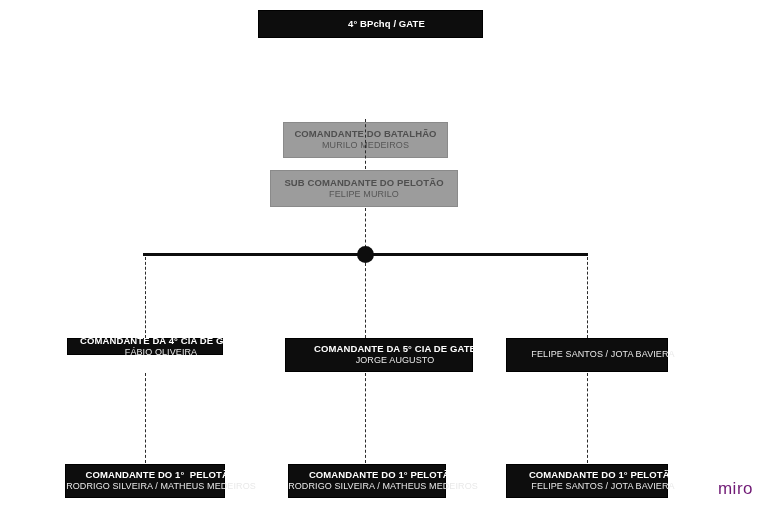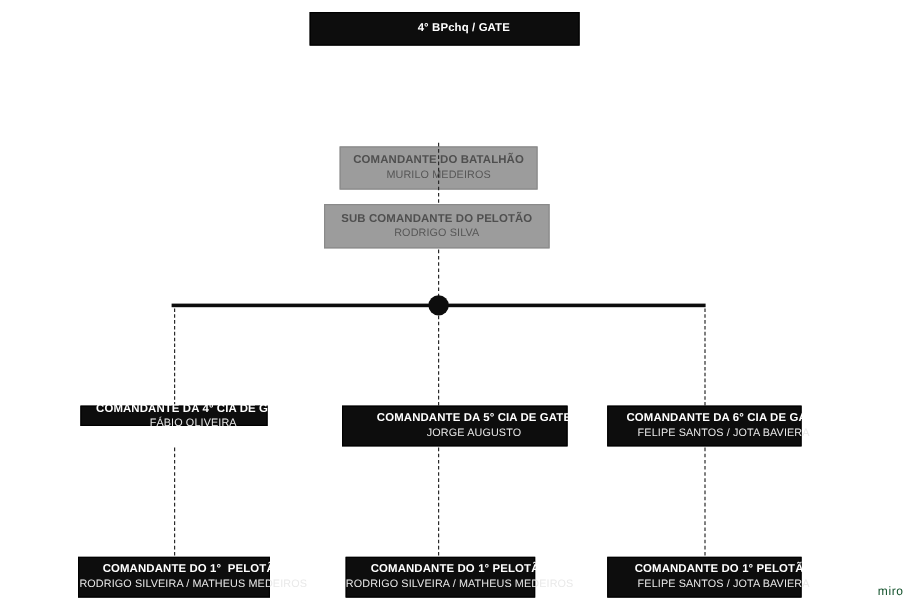--- a/index.html
+++ b/index.html
@@ -65,22 +65,22 @@
   }
   .dot {
     position: absolute;
     background: #0d0d0d;
     border-radius: 50%;
   }
   .watermark {
     position: absolute;
     right: 15px;
     bottom: 12px;
-    font-size: 10px;
-    color: #14532d;
+    font-size: 17px;
+    color: #701a75;
     letter-spacing: 0.5px;
   }
 </style>
 </head>
 <body>
 
 <div class="canvas">
 
   <div class="node black root-style" style="left:258px; top:10px; width:225px; height:28px;">
     <span class="role">4° BPchq / GATE</span>
@@ -88,42 +88,41 @@
 
   <div class="node gray" style="left:283px; top:82px; width:165px; height:36px;margin-top:40px;">
     <span class="role">COMANDANTE DO BATALHÃO</span>
     <span class="name">MURILO MEDEIROS</span>
   </div>
 
   <div class="vconn" style="left:365px; top:119px; height:50px;"></div>
 
   <div class="node gray" style="left:270px; top:170px; width:188px; height:37px;">
     <span class="role">SUB COMANDANTE DO PELOTÃO</span>
-    <span class="name">RODRIGO SILVA</span>
+    <span class="name">FELIPE MURILO</span>
   </div>
 
   <div class="vconn" style="left:365px; top:208px; height:45px;"></div>
 
   <div class="hline" style="left:143px; top:253px; width:445px; height:3px;"></div>
   <div class="dot" style="left:357px; top:246px; width:17px; height:17px;"></div>
 
   <div class="vconn" style="left:145px; top:257px; height:81px;"></div>
   <div class="vconn" style="left:365px; top:263px; height:75px;"></div>
   <div class="vconn" style="left:587px; top:257px; height:81px;"></div>
 
   <div class="node black" style="left:67px; top:338px; width:156px; height:17px;">
     <span class="role">COMANDANTE DA 4° CIA DE GATE</span>
     <span class="name">FÁBIO OLIVEIRA</span>
   </div>
   <div class="node black" style="left:285px; top:338px; width:188px; height:34px;">
     <span class="role">COMANDANTE DA 5° CIA DE GATE</span>
     <span class="name">JORGE AUGUSTO</span>
   </div>
   <div class="node black" style="left:506px; top:338px; width:162px; height:34px;">
-    <span class="role">COMANDANTE DA 6° CIA DE GATE</span>
     <span class="name">FELIPE SANTOS / JOTA BAVIERA</span>
   </div>
 
   <div class="vconn" style="left:145px; top:373px; height:90px;"></div>
   <div class="vconn" style="left:365px; top:373px; height:90px;"></div>
   <div class="vconn" style="left:587px; top:373px; height:90px;"></div>
 
   <div class="node black" style="left:65px; top:464px; width:160px; height:34px;">
     <span class="role">COMANDANTE DO 1°  PELOTÃO</span>
     <span class="name">RODRIGO SILVEIRA / MATHEUS MEDEIROS</span>

